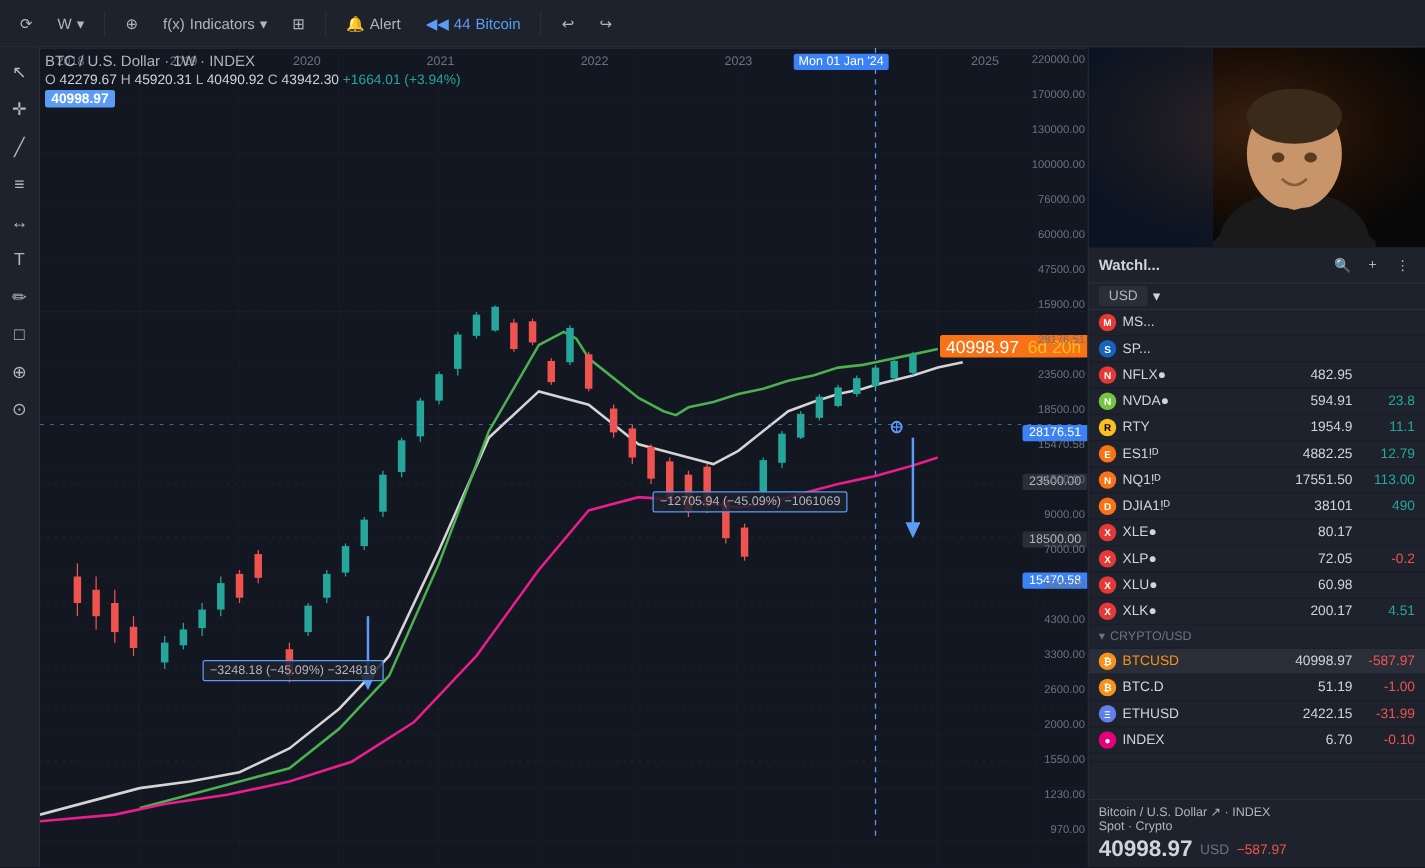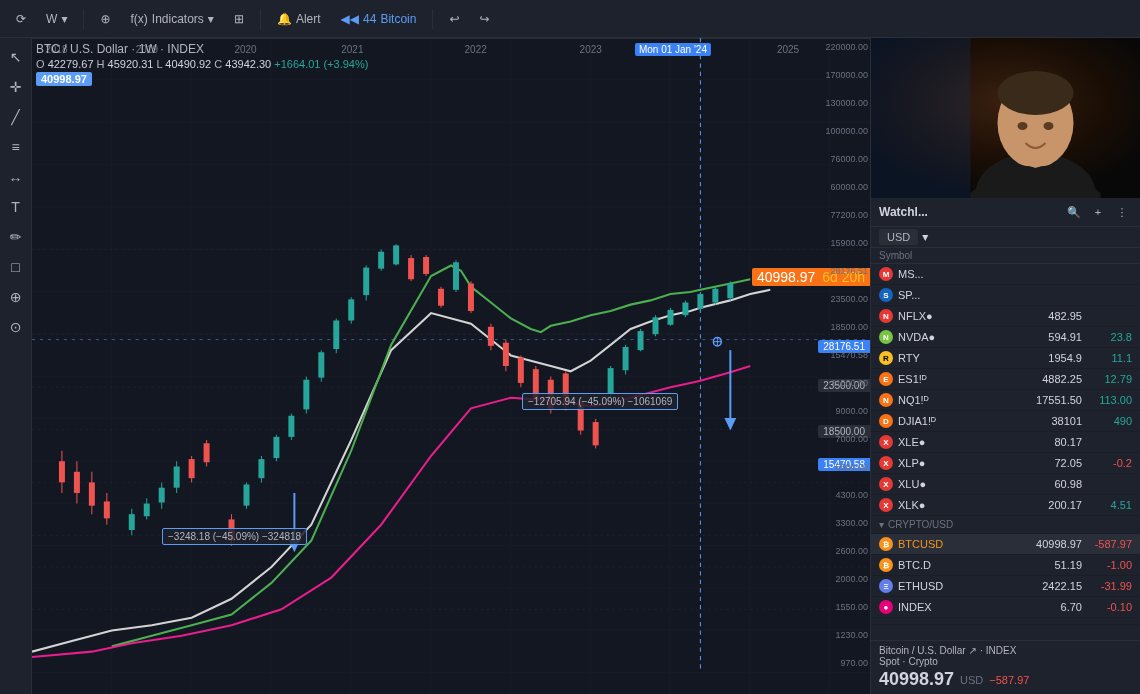--- a/index.html
+++ b/index.html
@@ -561,21 +561,21 @@
       <span>15470.58</span>
     </div>
 
     <div style="position:absolute; right:2px; top:0; bottom:22px; width:68px; display:flex; flex-direction:column; justify-content:space-between; padding:4px 0;">
       <span style="font-size:9px; color:#6b7280; text-align:right;">220000.00</span>
       <span style="font-size:9px; color:#6b7280; text-align:right;">170000.00</span>
       <span style="font-size:9px; color:#6b7280; text-align:right;">130000.00</span>
       <span style="font-size:9px; color:#6b7280; text-align:right;">100000.00</span>
       <span style="font-size:9px; color:#6b7280; text-align:right;">76000.00</span>
       <span style="font-size:9px; color:#6b7280; text-align:right;">60000.00</span>
-      <span style="font-size:9px; color:#6b7280; text-align:right;">77200.00</span>
+      <span style="font-size:9px; color:#6b7280; text-align:right;">47500.00</span>
       <span style="font-size:9px; color:#6b7280; text-align:right;">15900.00</span>
       <span style="font-size:9px; color:#6b7280; text-align:right;">28176.51</span>
       <span style="font-size:9px; color:#6b7280; text-align:right;">23500.00</span>
       <span style="font-size:9px; color:#6b7280; text-align:right;">18500.00</span>
       <span style="font-size:9px; color:#6b7280; text-align:right;">15470.58</span>
       <span style="font-size:9px; color:#6b7280; text-align:right;">11500.00</span>
       <span style="font-size:9px; color:#6b7280; text-align:right;">9000.00</span>
       <span style="font-size:9px; color:#6b7280; text-align:right;">7000.00</span>
       <span style="font-size:9px; color:#6b7280; text-align:right;">5500.00</span>
       <span style="font-size:9px; color:#6b7280; text-align:right;">4300.00</span>
@@ -643,25 +643,20 @@
         <button class="tool-btn" style="width:20px;height:20px;font-size:11px;">+</button>
         <button class="tool-btn" style="width:20px;height:20px;font-size:11px;">⋮</button>
       </div>
     </div>
 
     <div class="currency-selector">
       <button class="currency-btn">USD</button>
       <span>▾</span>
     </div>
 
-    <div class="col-headers">
-      <span class="col-symbol">Symbol</span>
-      <span class="col-price"></span>
-      <span class="col-change"></span>
-    </div>
 
     <div class="watchlist">
 
       <div class="watchlist-item">
         <div class="item-icon" style="background:#e53935;color:#fff;">M</div>
         <span class="item-symbol">MS...</span>
         <span class="item-price"></span>
         <span class="item-change"></span>
       </div>
       <div class="watchlist-item">

